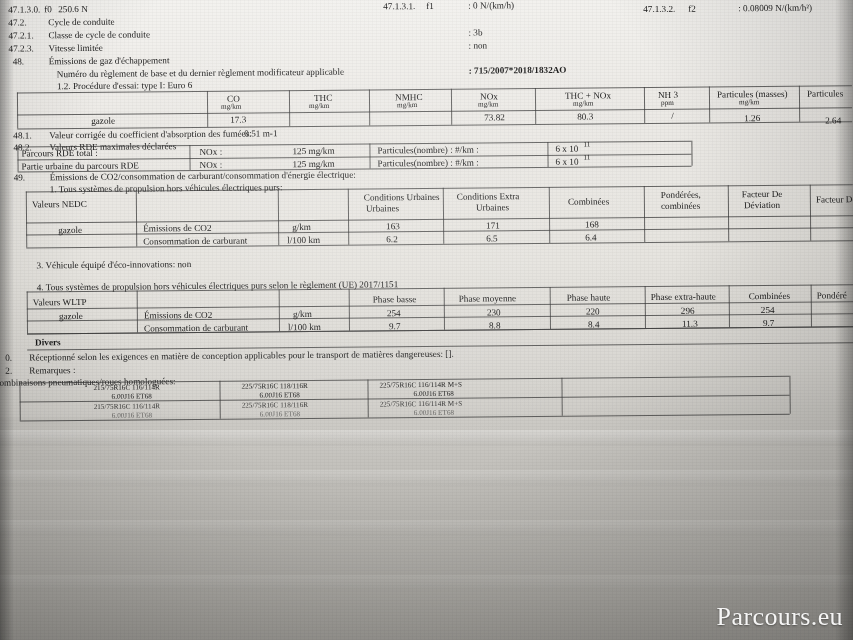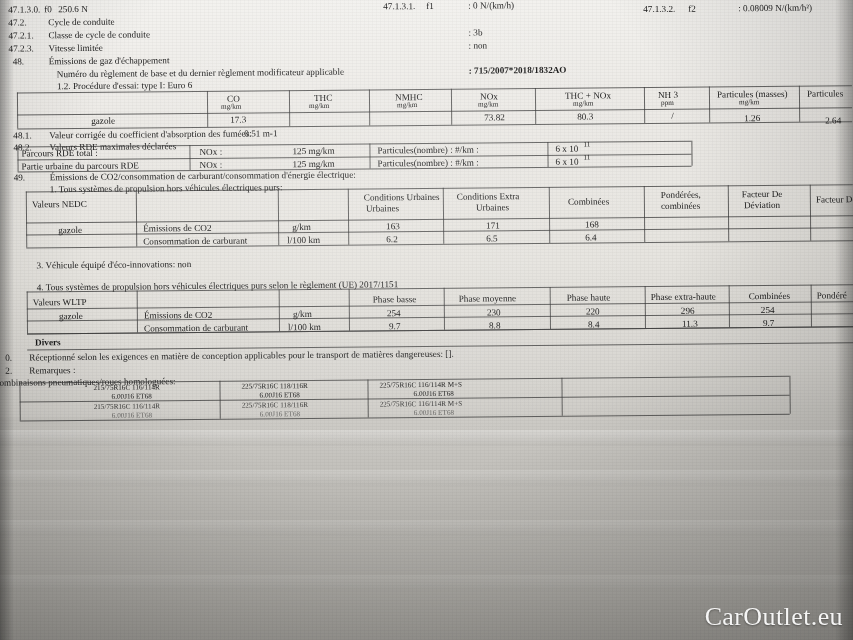--- a/index.html
+++ b/index.html
@@ -330,14 +330,14 @@
     <div class="t xtiny" style="left:378px; top:400px; opacity:.85;">225/75R16C 116/114R M+S</div>
     <div class="t xtiny" style="left:110px; top:409px; opacity:.6;">6.00J16 ET68</div>
     <div class="t xtiny" style="left:258px; top:409px; opacity:.6;">6.00J16 ET68</div>
     <div class="t xtiny" style="left:412px; top:409px; opacity:.6;">6.00J16 ET68</div>
 
   </div>
 
   <div id="grain"></div>
   <div id="vignette"></div>
 
-  <div id="wm">CarOutlet.eu</div>
+  <div id="wm">Parcours.eu</div>
 </div>
 
 </body></html>

